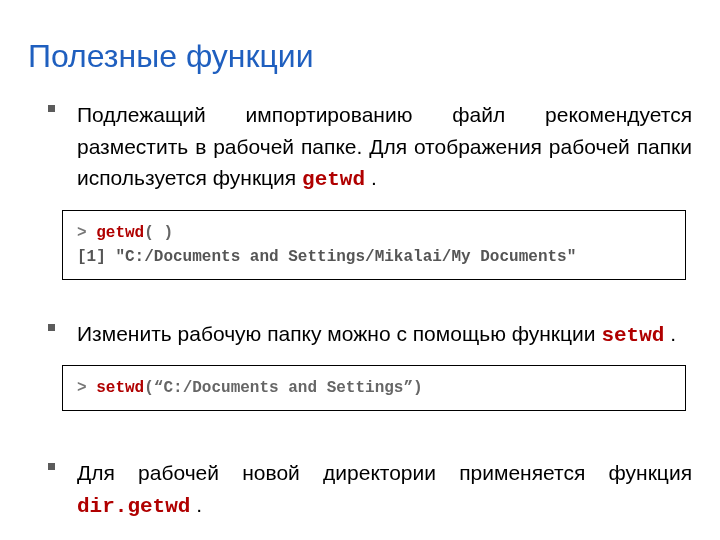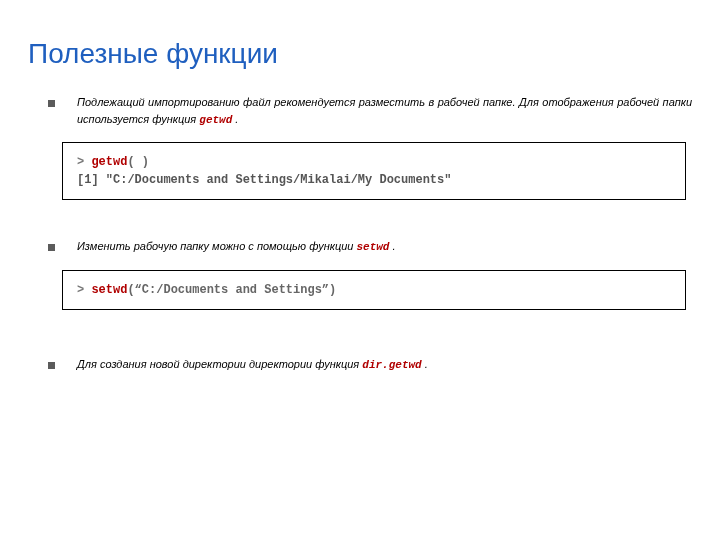--- a/index.html
+++ b/index.html
@@ -7,56 +7,55 @@
     margin: 0;
     width: 720px;
     height: 540px;
     background: #ffffff;
     font-family: Arial, Helvetica, sans-serif;
     color: #000000;
     padding: 30px 28px 20px 28px;
   }
   .title {
     color: #1f5fbf;
-    font-size: 28px;
+    font-size: 32px;
     font-weight: 400;
     margin: 8px 0 24px 0;
   }
   .bullet-row {
     display: flex;
     align-items: flex-start;
     margin: 0 0 14px 20px;
   }
   .bullet {
     width: 7px;
     height: 7px;
     background: #5b5b5b;
     margin-top: 6px;
     margin-right: 22px;
     flex: 0 0 auto;
   }
   .bullet-text {
-    font-size: 11px;
+    font-size: 21px;
     line-height: 1.5;
     color: #000;
     text-align: justify;
     flex: 1 1 auto;
-    font-style: italic;
   }
   .bullet-text .fn {
     font-family: "Courier New", monospace;
     font-weight: bold;
     color: #b00000;
   }
   .codebox {
     border: 1px solid #000;
     margin: 0 6px 38px 34px;
     padding: 10px 14px;
     font-family: "Courier New", monospace;
-    font-size: 12px;
+    font-size: 16px;
     font-weight: bold;
     line-height: 1.5;
     color: #555;
   }
   .codebox .prompt { color: #777; }
   .codebox .fn { color: #b00000; }
   .codebox .args { color: #666; }
   .codebox .out { color: #555; }
   .spacer-lg { height: 8px; }
 </style>
@@ -90,15 +89,15 @@
   <div>
     <span class="prompt">&gt; </span><span class="fn">setwd</span><span class="args">(“C:/Documents and Settings”)</span>
   </div>
 </div>
 
 <div class="spacer-lg"></div>
 
 <div class="bullet-row">
   <span class="bullet"></span>
   <span class="bullet-text">
-    <span>Для создания новой директории директории функция </span><span class="fn">dir.getwd</span><span> .</span>
+    <span>Для рабочей новой директории применяется функция </span><span class="fn">dir.getwd</span><span> .</span>
   </span>
 </div>
 
 </body></html>

